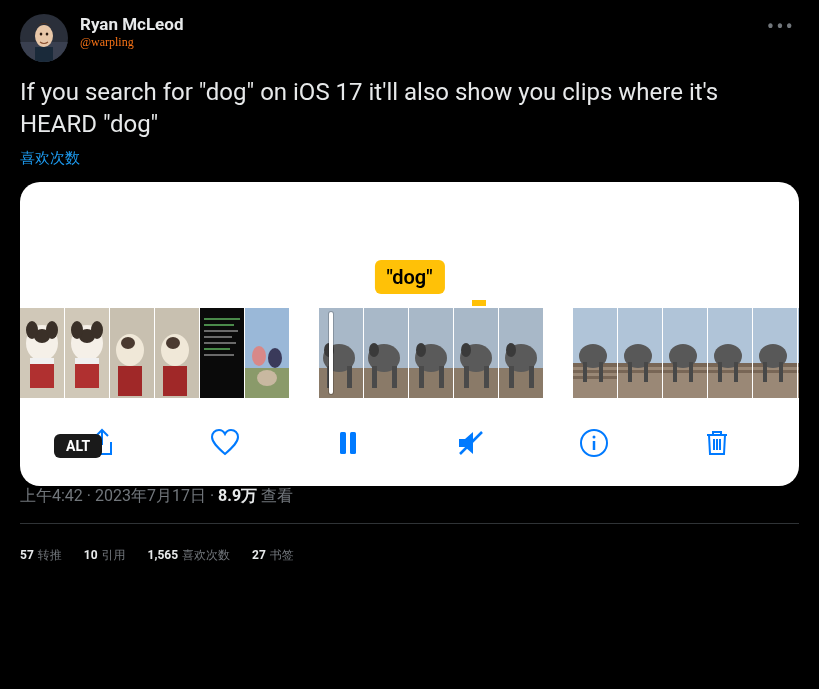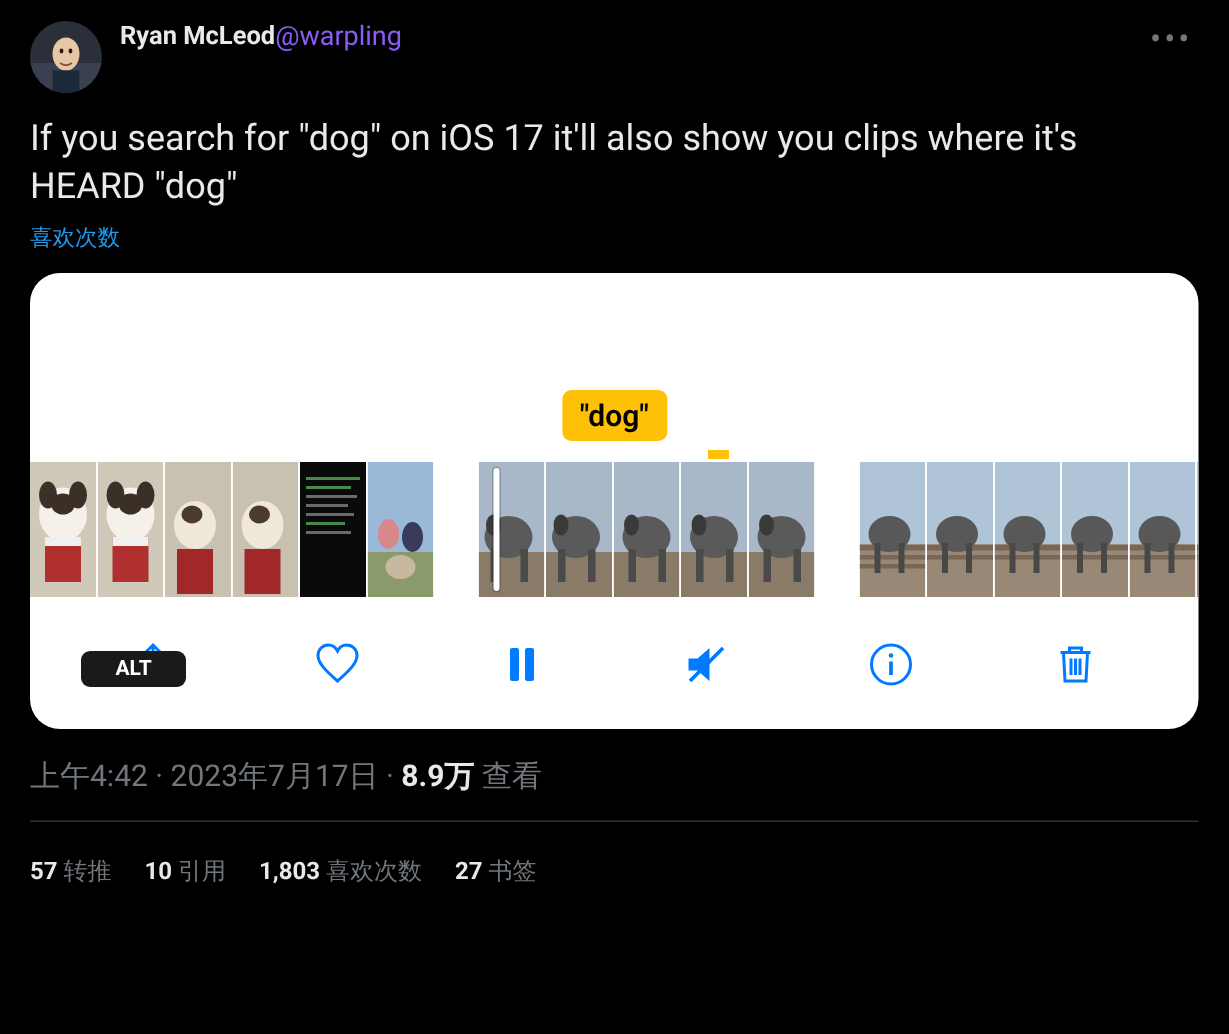--- a/index.html
+++ b/index.html
@@ -21,23 +21,23 @@
     gap: 12px;
   }
   .avatar {
     width: 48px;
     height: 48px;
     border-radius: 50%;
     overflow: hidden;
     flex-shrink: 0;
   }
   .avatar svg { width: 100%; height: 100%; display: block; }
-  .user-col { display: flex; flex-direction: row; line-height: 1.25; }
+  .user-col { display: flex; flex-direction: column; line-height: 1.25; }
   .display-name { font-weight: 700; font-size: 17px; color: #e7e9ea; }
-  .handle { color: #8b5cf6; font-size: 18px; }
+  .handle { color: #f97316; font-size: 12px; font-family: Liberation Serif, serif; }
   .more-icon {
     position: absolute;
     top: 14px;
     right: 24px;
     color: #71767b;
     font-size: 22px;
     letter-spacing: 2px;
   }
   .tweet-text {
     margin-top: 14px;
@@ -126,38 +126,37 @@
   }
   .ctrl-btn svg { width: 32px; height: 32px; }
   .alt-badge {
     position: absolute;
     left: 34px;
     bottom: 28px;
     background: #1a1a1a;
     color: #fff;
     font-size: 14px;
     font-weight: 700;
-    padding: 4px 23px;
+    padding: 4px 12px;
     border-radius: 6px;
   }
   .meta {
-    margin-top: 18px;
     color: #71767b;
-    font-size: 20px;
+    font-size: 16px;
   }
   .meta b { color: #e7e9ea; font-weight: 700; }
   .divider {
     height: 1px;
     background: #2f3336;
     margin: 16px 0;
   }
   .stats {
     display: flex;
     gap: 22px;
-    font-size: 16px;
+    font-size: 12px;
     color: #71767b;
     margin-top: 23px;
   }
   .stat b { color: #e7e9ea; font-weight: 700; margin-right: 4px; }
 </style>
 </head>
 <body>
 
 <div class="tweet">
   <div class="header">
@@ -422,16 +421,16 @@
 
   <div class="meta">
     <span>上午4:42</span> · <span>2023年7月17日</span> · <b>8.9万</b> <span>查看</span>
   </div>
 
   <div class="divider"></div>
 
   <div class="stats">
     <div class="stat"><b>57</b><span>转推</span></div>
     <div class="stat"><b>10</b><span>引用</span></div>
-    <div class="stat"><b>1,803</b><span>喜欢次数</span></div>
+    <div class="stat"><b>1,565</b><span>喜欢次数</span></div>
     <div class="stat"><b>27</b><span>书签</span></div>
   </div>
 </div>
 
 </body></html>

